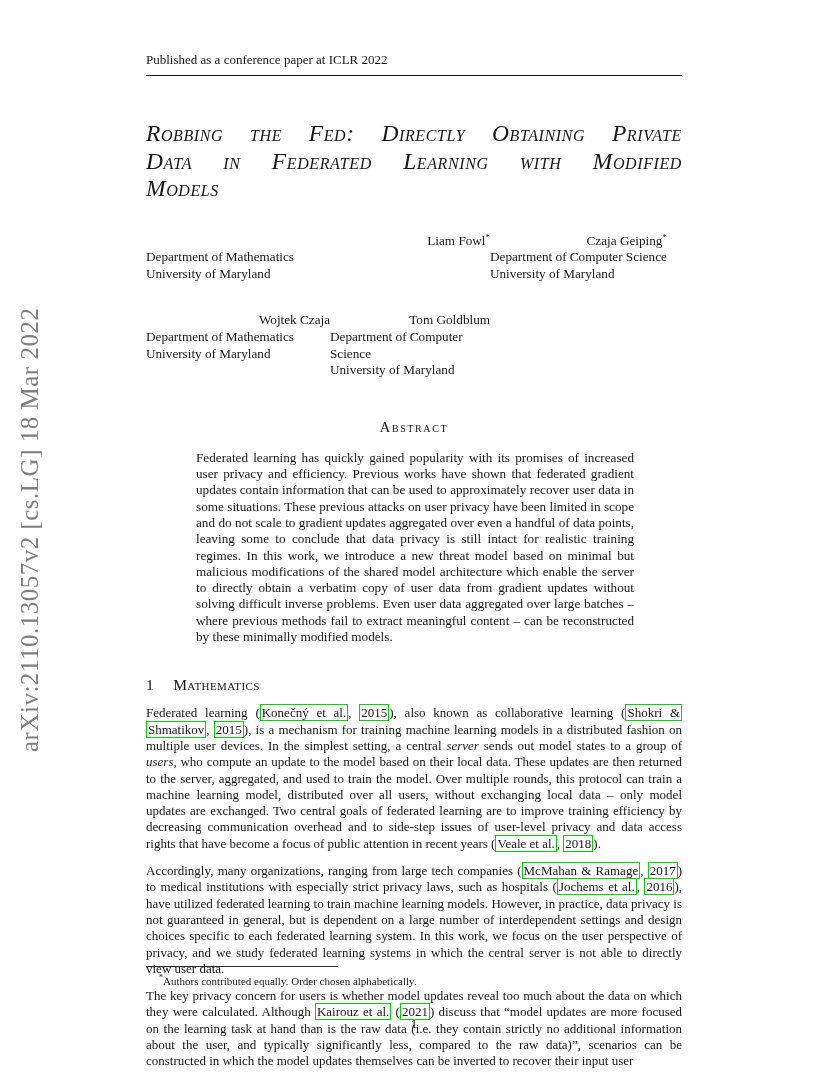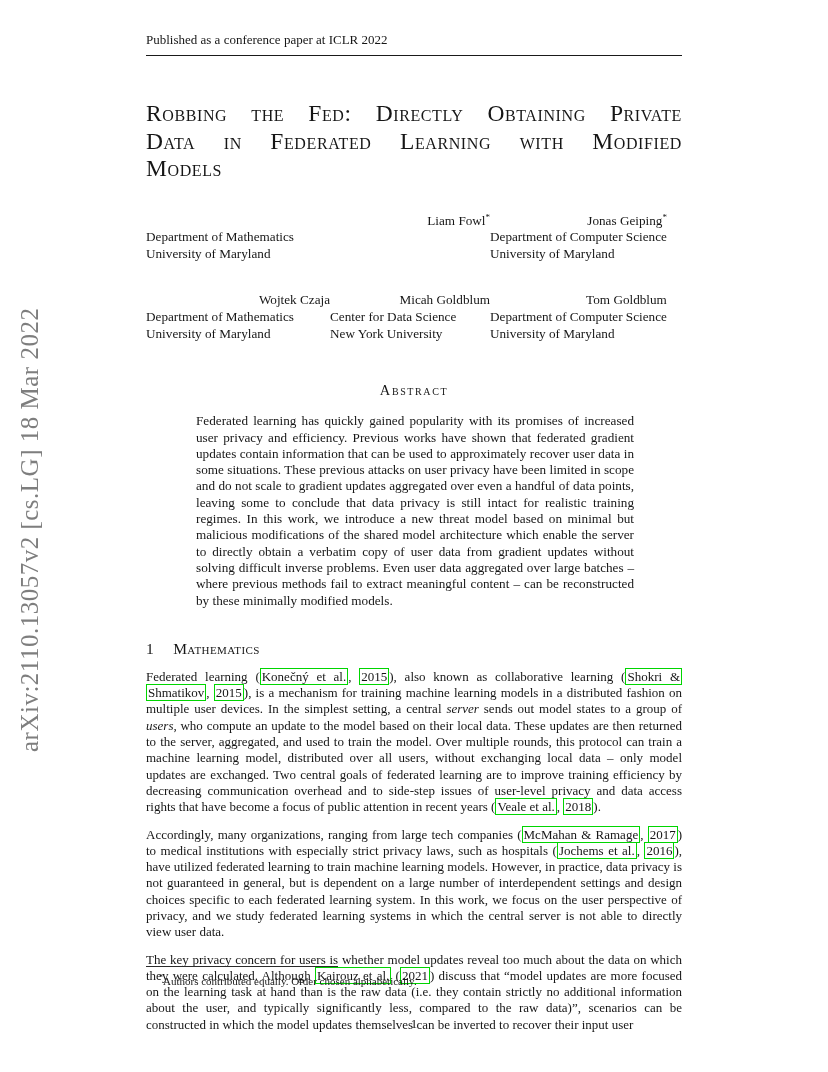--- a/index.html
+++ b/index.html
@@ -22,33 +22,34 @@
     letter-spacing: 0.5px;
     text-align: center;
     white-space: nowrap;
   }
   .content {
     position: absolute;
     left: 146px; top: 0;
     width: 536px;
   }
   .pub-header {
-    padding-top: 32px;
+    padding-top: 52px;
     font-size: 13px;
     line-height: 15px;
     padding-bottom: 8px;
     border-bottom: 1px solid #1a1a1a;
   }
   .title-block {
     margin-top: 44px;
     font-size: 23.5px;
     font-variant: small-caps;
     letter-spacing: 0.6px;
     line-height: 27.5px;
     font-weight: normal;
+    font-style: italic;
   }
   .title-line { text-align: justify; text-align-last: justify; }
   .title-line.last { text-align: justify; text-align-last: left; }
   .authors-row { display: flex; margin-top: 26px; }
   .author { font-size: 13.2px; line-height: 16.5px; }
   .row1 .author:nth-child(1) { width: 344px; }
   .row2 .author:nth-child(1) { width: 184px; }
   .row2 .author:nth-child(2) { width: 160px; }
   .author .nm { font-weight: normal; text-align: right; }
   .author sup { font-size: 9px; }
@@ -124,36 +125,31 @@
     <div class="title-line last">Models</div>
   </div>
 
   <div class="authors-row row1">
     <div class="author">
       <div class="nm"><span>Liam Fowl</span><sup>*</sup></div>
       <div>Department of Mathematics</div>
       <div>University of Maryland</div>
     </div>
     <div class="author">
-      <div class="nm"><span>Jonas Geiping</span><sup>*</sup></div>
+      <div class="nm"><span>Czaja Geiping</span><sup>*</sup></div>
       <div>Department of Computer Science</div>
       <div>University of Maryland</div>
     </div>
   </div>
 
   <div class="authors-row row2">
     <div class="author">
       <div class="nm"><span>Wojtek Czaja</span><sup></sup></div>
       <div>Department of Mathematics</div>
       <div>University of Maryland</div>
-    </div>
-    <div class="author">
-      <div class="nm"><span>Micah Goldblum</span><sup></sup></div>
-      <div>Center for Data Science</div>
-      <div>New York University</div>
     </div>
     <div class="author">
       <div class="nm"><span>Tom Goldblum</span><sup></sup></div>
       <div>Department of Computer Science</div>
       <div>University of Maryland</div>
     </div>
   </div>
 
   <div class="abstract-heading">Abstract</div>
   <div class="abstract-body">Federated learning has quickly gained popularity with its promises of increased user privacy and efficiency. Previous works have shown that federated gradient updates contain information that can be used to approximately recover user data in some situations. These previous attacks on user privacy have been limited in scope and do not scale to gradient updates aggregated over even a handful of data points, leaving some to conclude that data privacy is still intact for realistic training regimes. In this work, we introduce a new threat model based on minimal but malicious modifications of the shared model architecture which enable the server to directly obtain a verbatim copy of user data from gradient updates without solving difficult inverse problems. Even user data aggregated over large batches – where previous methods fail to extract meaningful content – can be reconstructed by these minimally modified models.</div>

